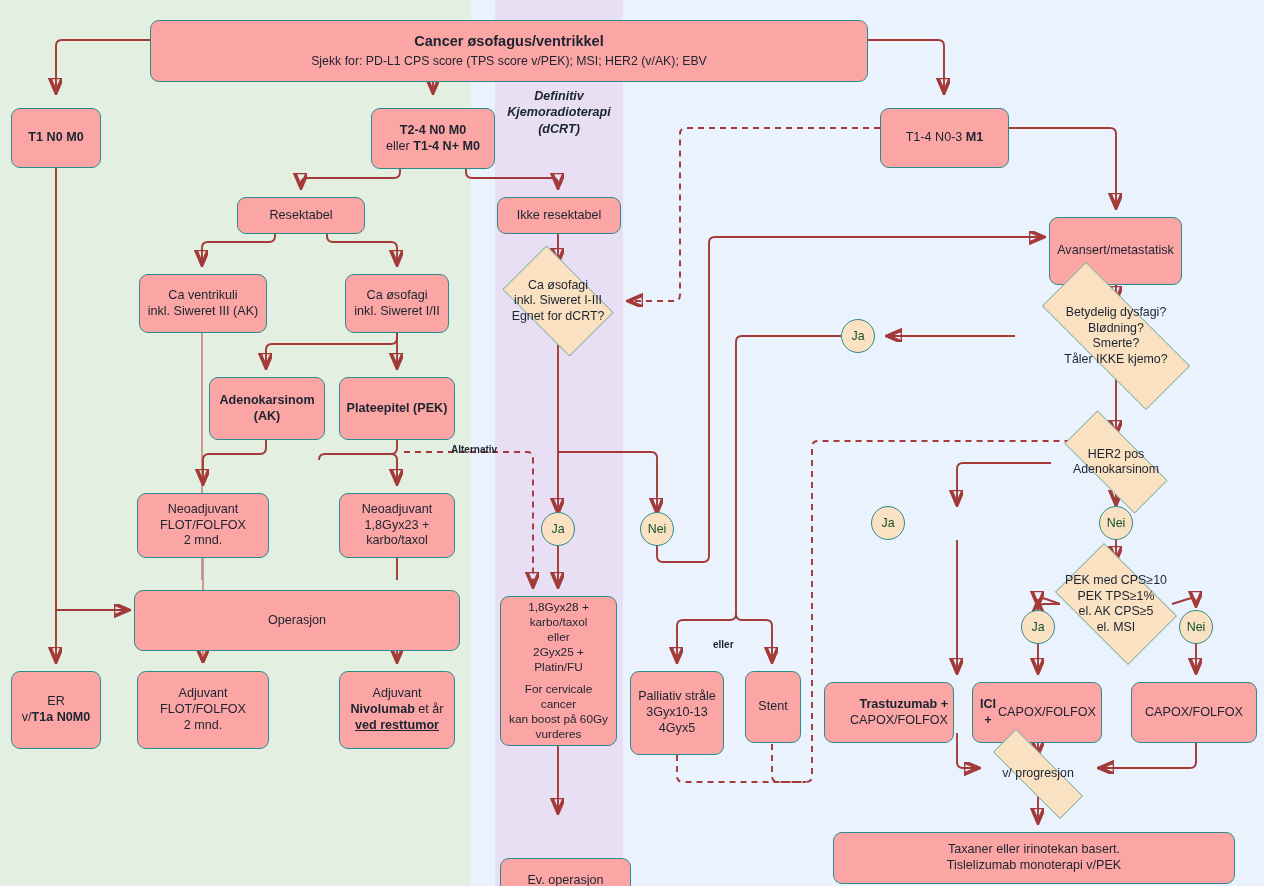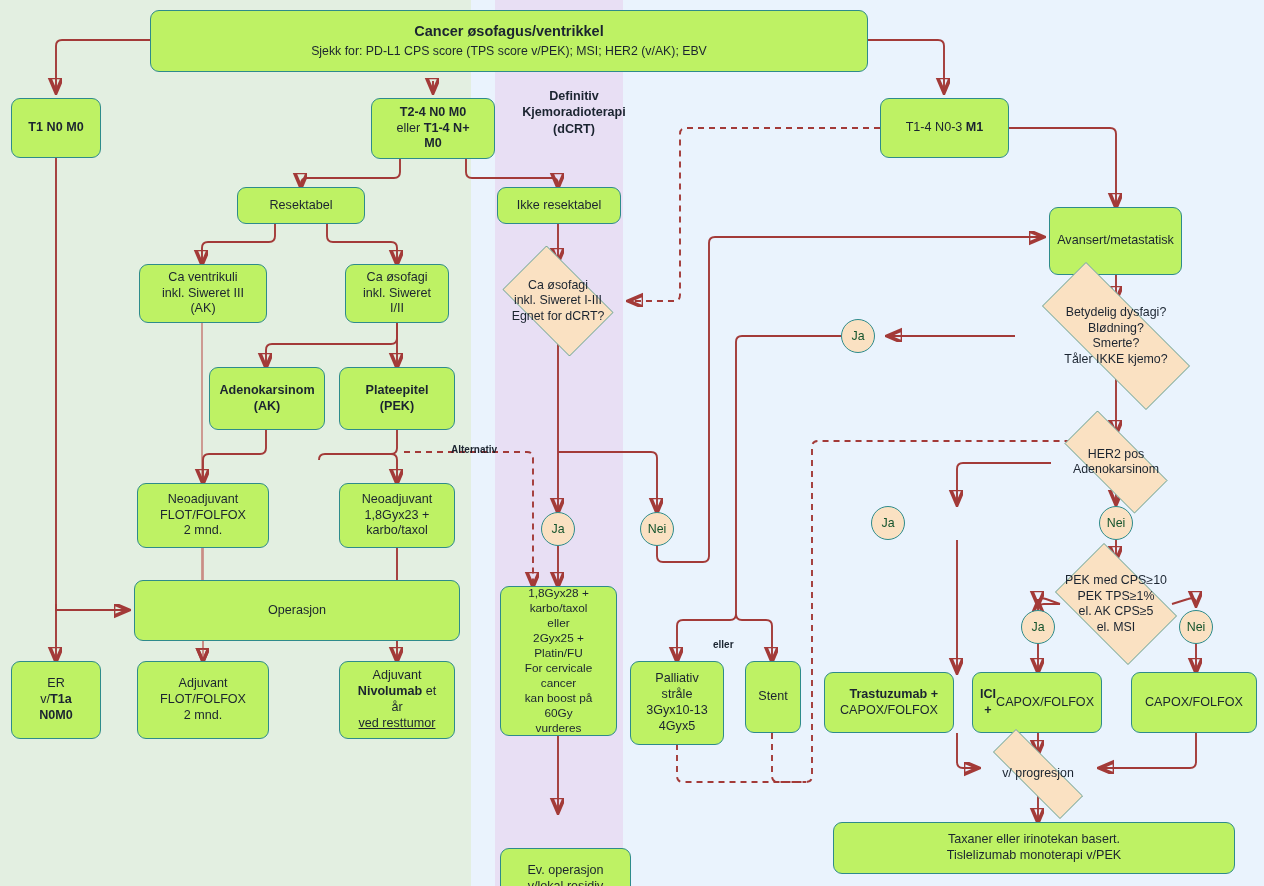--- a/index.html
+++ b/index.html
@@ -11,33 +11,34 @@
     background:#eaf3fd;
   }
   .band{position:absolute;top:0;bottom:0;}
   #band-green{left:0;width:471px;background:#e3efe1;}
   #band-blue{left:471px;right:0;background:#eaf3fd;}
   #band-purple{left:495px;width:128px;background:#e8dff4;}
 
   .node{
     position:absolute;
     box-sizing:border-box;
-    background:#bef264;
+    background:#fca5a5;
     border:1.6px solid #2e8b8b;
     border-radius:9px;
     display:flex;align-items:center;justify-content:center;
     text-align:center;
     color:#1b2430;
     font-size:12.6px;
     line-height:1.27;
-    padding:3px 15px;
+    padding:3px 5px;
     z-index:5;
+    margin-top:10px;
   }
   .node b{font-weight:bold;}
-  .node .u{text-decoration:underline;}
+  .node .u{text-decoration:underline;font-weight:bold;}
 
   .pill{
     position:absolute;box-sizing:border-box;
     background:#fae1c2;border:1.6px solid #2e8b8b;
     border-radius:50%;
     display:flex;align-items:center;justify-content:center;
     font-size:12.4px;color:#14532d;z-index:6;
   }
 
   .diamond{
@@ -192,21 +193,21 @@
 
   <div class="node" style="left:371px;top:98px;width:124px;height:61px;flex-direction:column;">
     <span style="font-weight:bold">T2-4 N0 M0</span>
     <span><span>eller </span><b>T1-4 N+ M0</b></span>
   </div>
 
   <div class="node" style="left:880px;top:98px;width:129px;height:60px;">
     <span><span>T1-4 N0-3 </span><b>M1</b></span>
   </div>
 
-  <div class="ttl" style="left:512px;top:88px;width:124px;">
+  <div class="ttl" style="left:497px;top:88px;width:124px;font-style:italic;">
     <div>Definitiv</div>
     <div>Kjemoradioterapi</div>
     <div>(dCRT)</div>
   </div>
 
   <div class="node" style="left:237px;top:187px;width:128px;height:37px;">
     <span>Resektabel</span>
   </div>
 
   <div class="node" style="left:497px;top:187px;width:124px;height:37px;">

